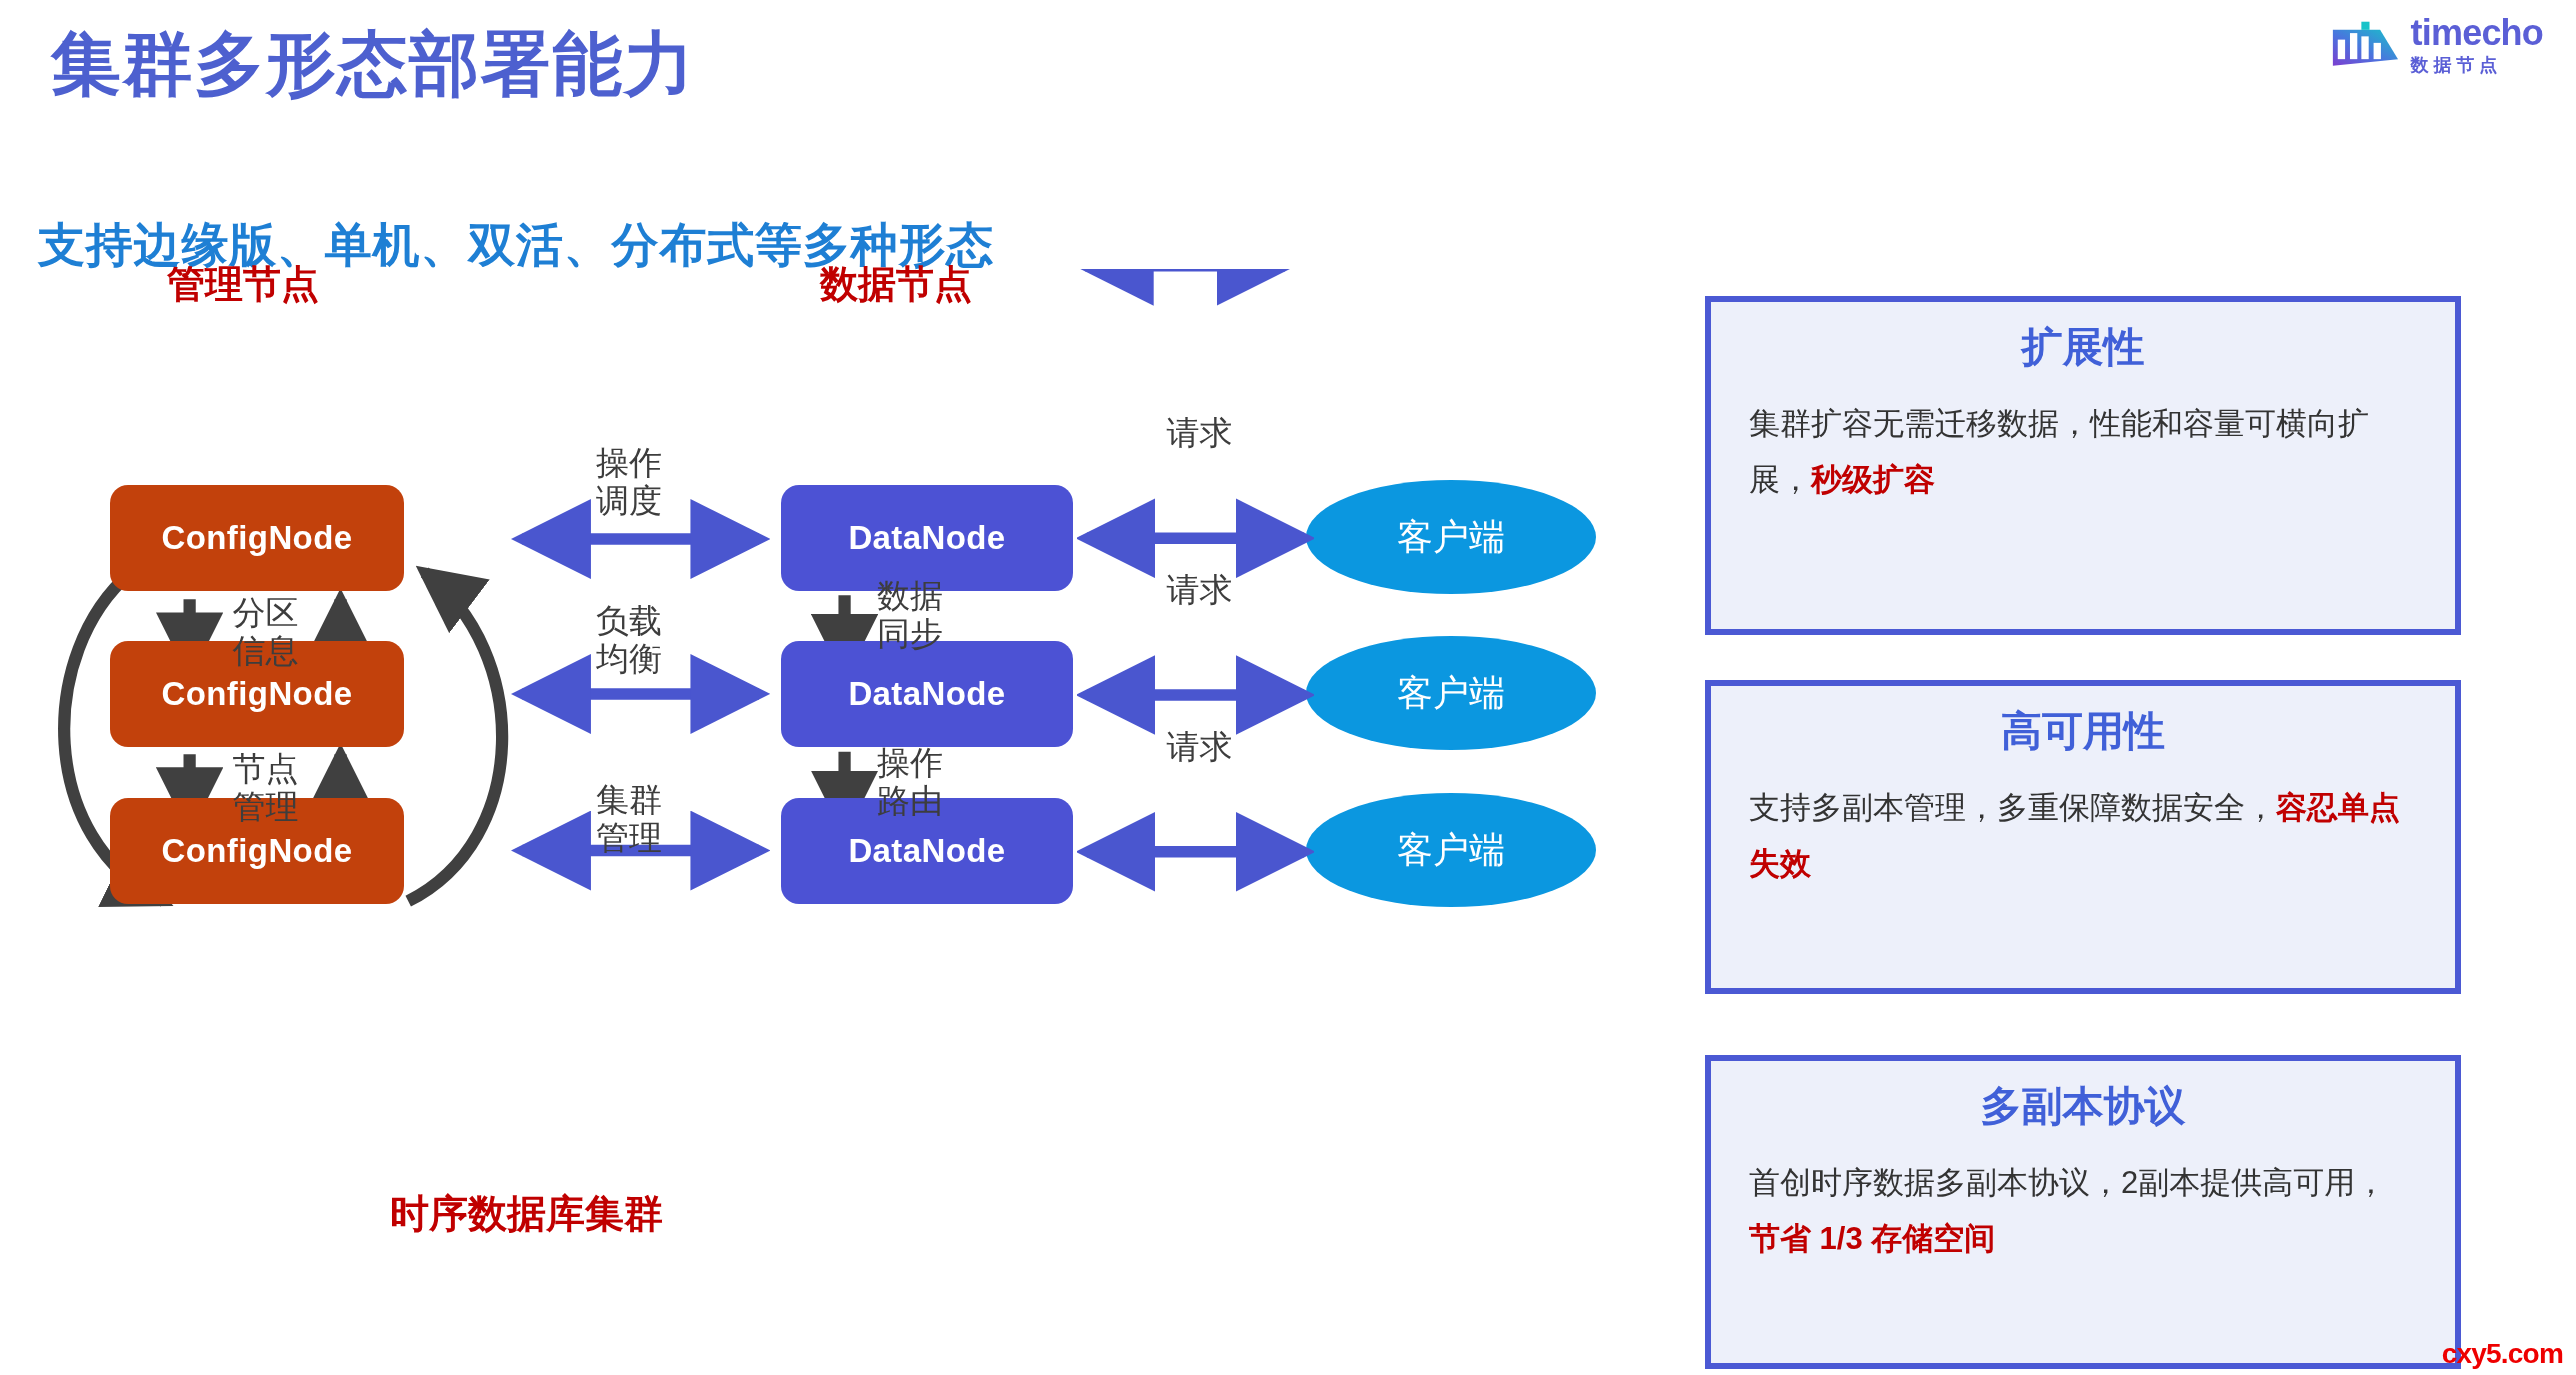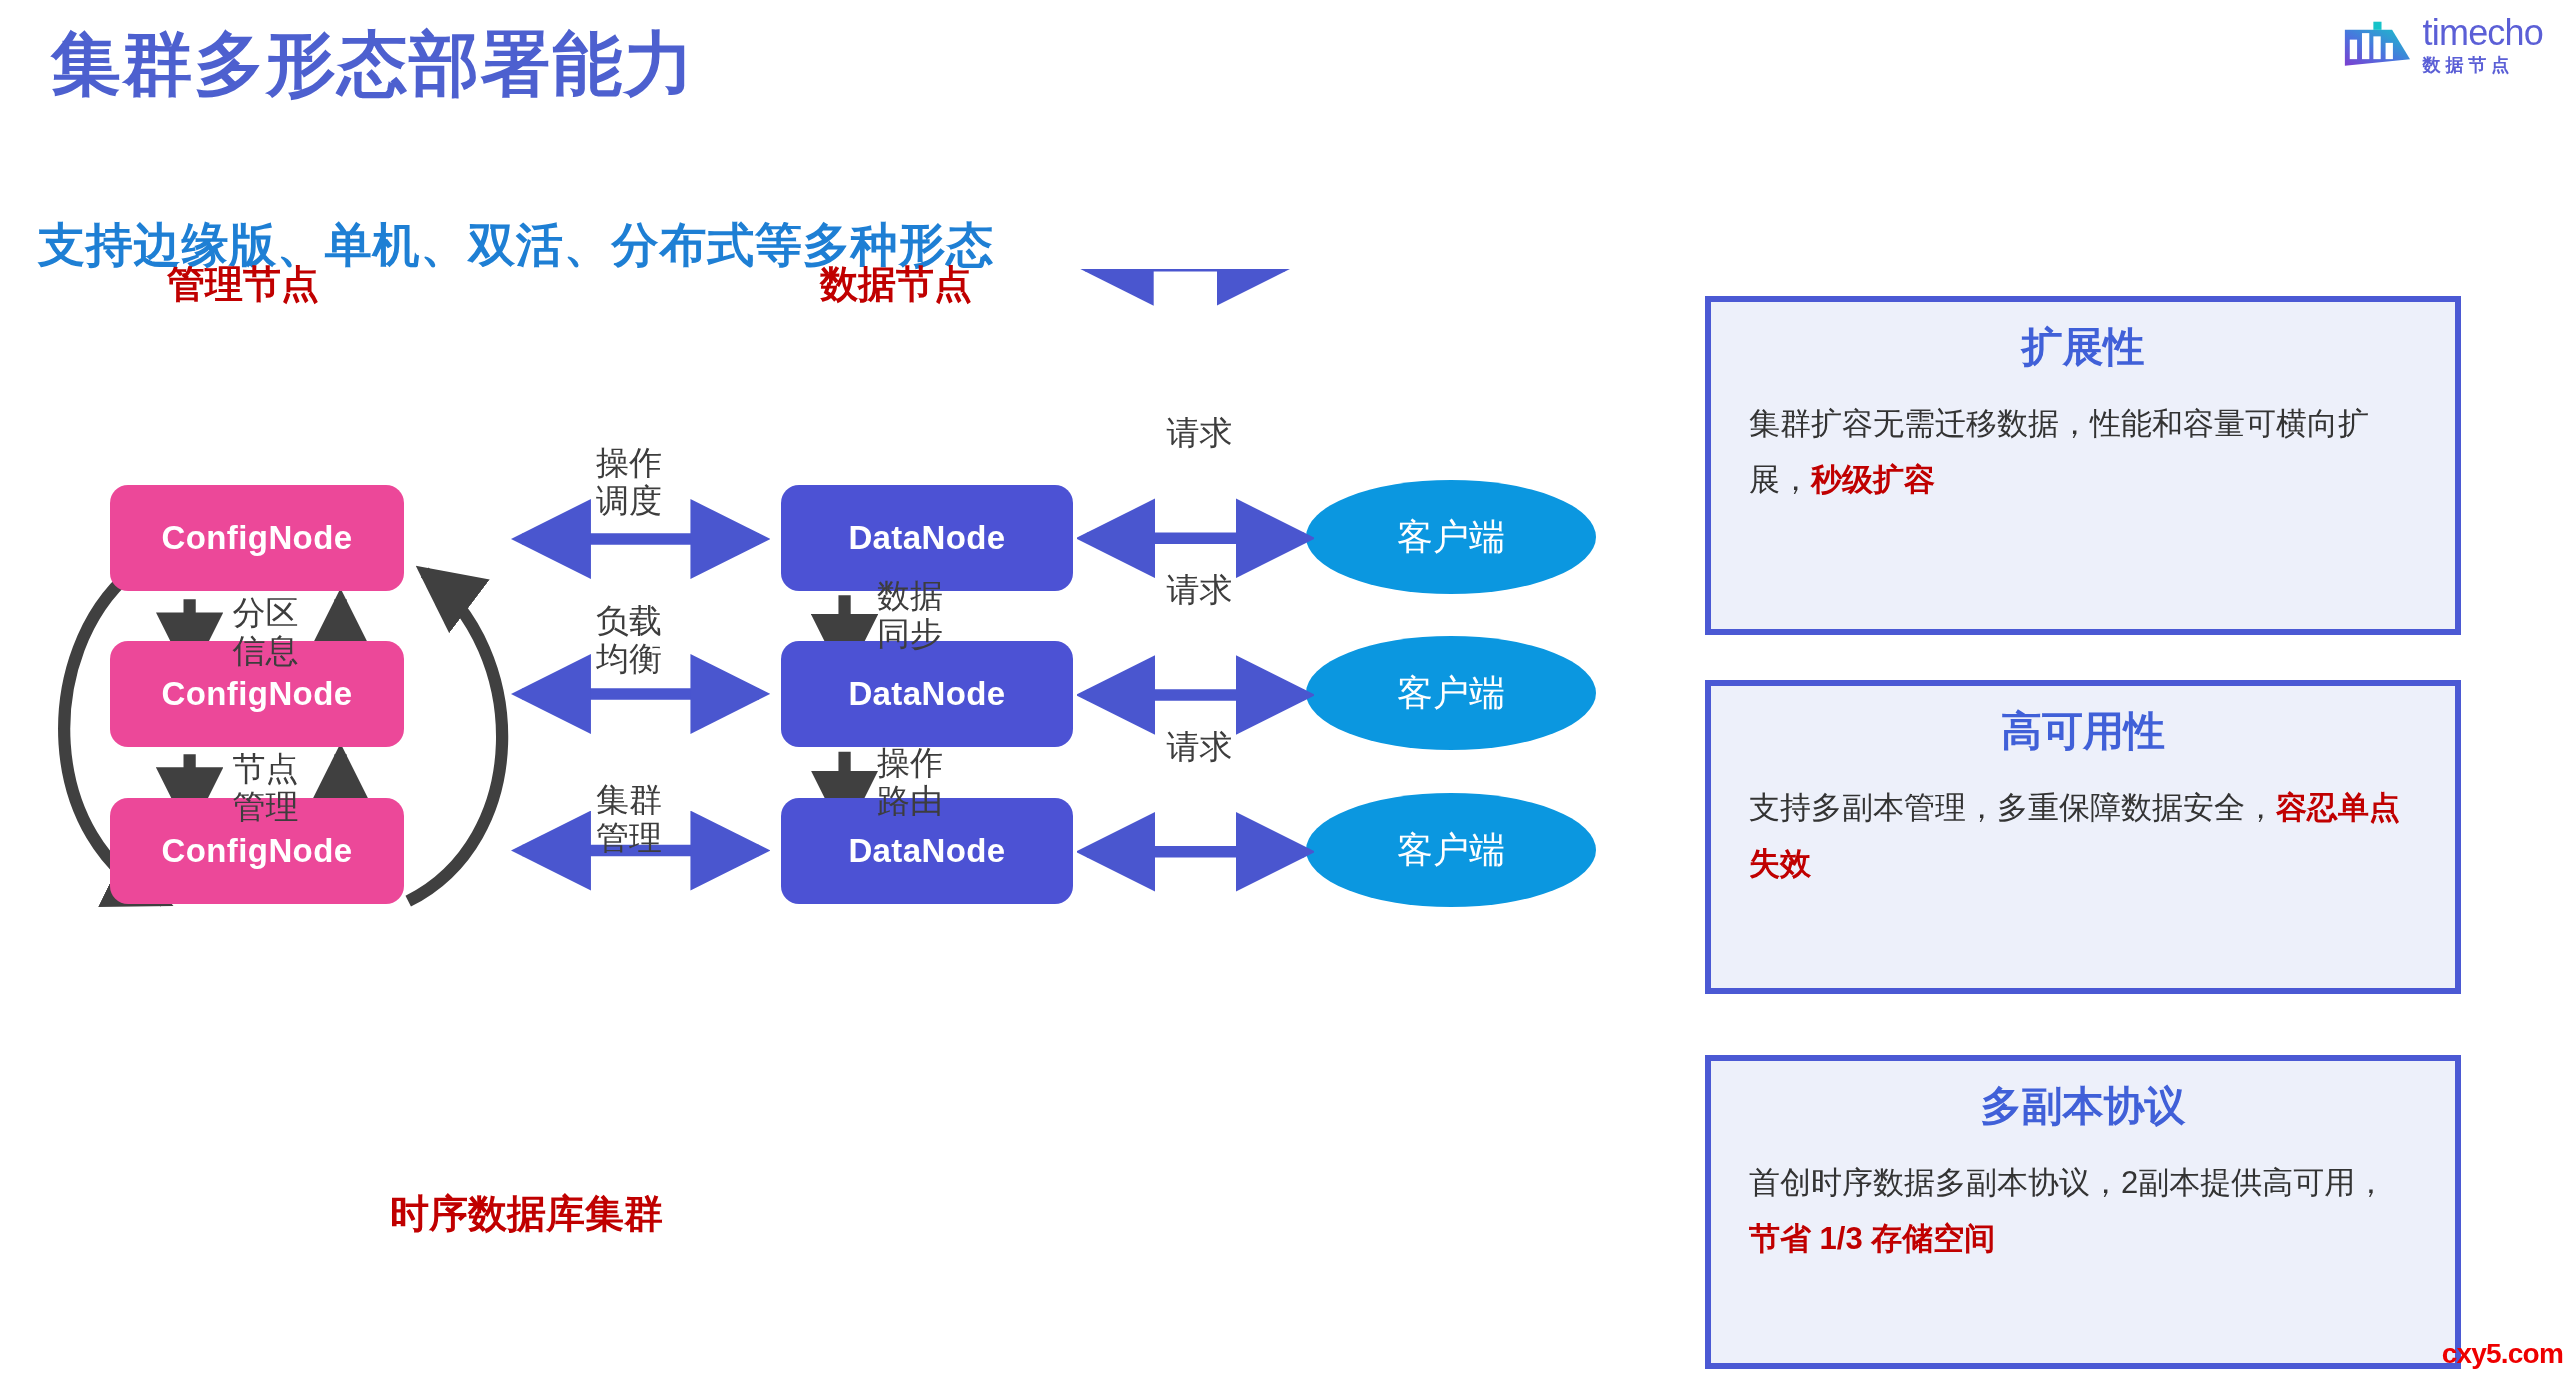--- a/index.html
+++ b/index.html
@@ -50,21 +50,21 @@
     width: 70px;
     height: 59px;
   }
   #brand-text {
     display: flex;
     flex-direction: column;
     line-height: 1;
   }
   #brand-name {
     font-size: 36px;
-    font-weight: normal;
+    font-weight: bold;
     color: #5b5fd6;
     letter-spacing: -0.8px;
   }
   #brand-cn {
     font-size: 18px;
     font-weight: bold;
     color: #5b5fd6;
     letter-spacing: 4.9px;
     margin-top: 5.7px;
   }
@@ -97,21 +97,21 @@
     position: absolute;
     border-radius: 18px;
     display: flex;
     align-items: center;
     justify-content: center;
     color: #ffffff;
     font-size: 33px;
     font-weight: bold;
     letter-spacing: 0.4px;
   }
-  .node-config { background: #ec4899; }
+  .node-config { background: #c2410c; }
   .node-data   { background: #4c52d4; }
 
   .client-ellipse {
     position: absolute;
     border-radius: 50%;
     background: #0b97e0;
     display: flex;
     align-items: center;
     justify-content: center;
     color: #ffffff;

